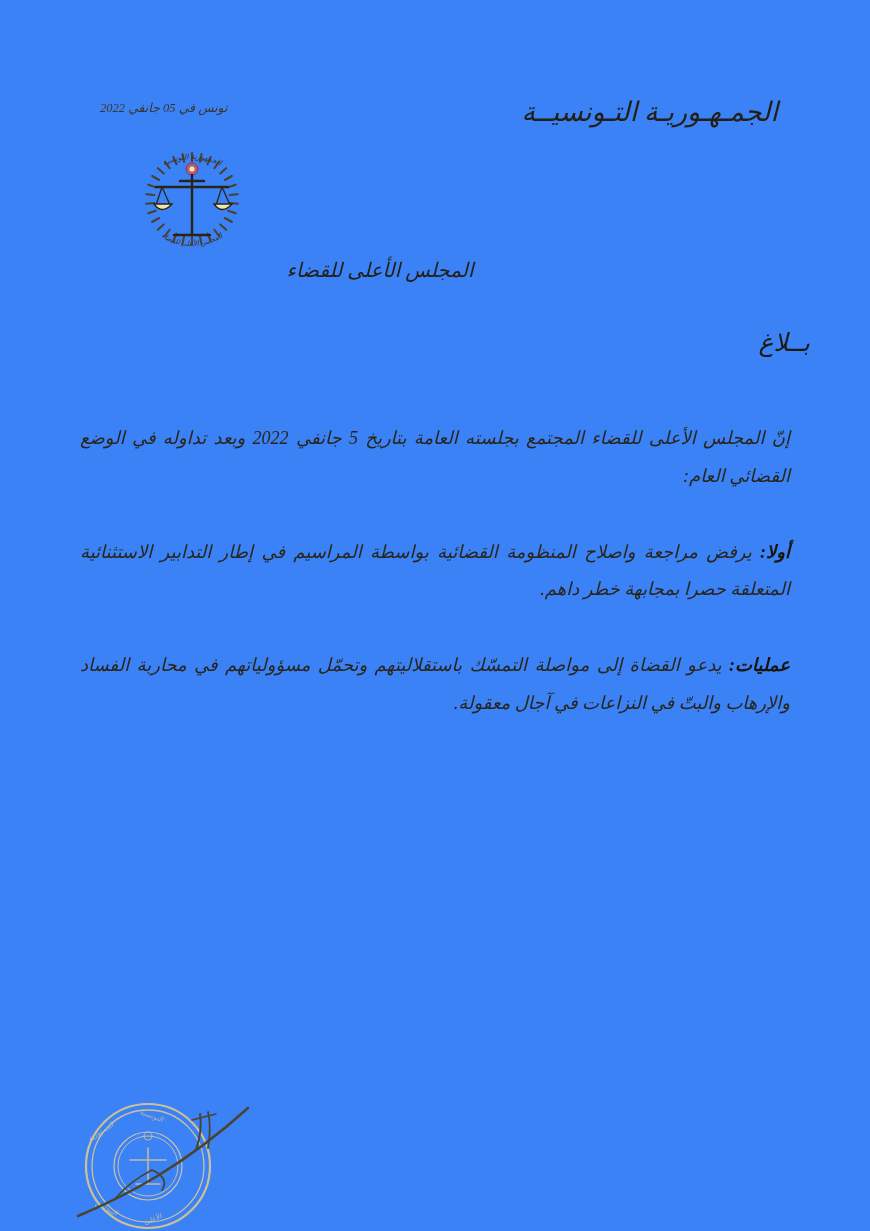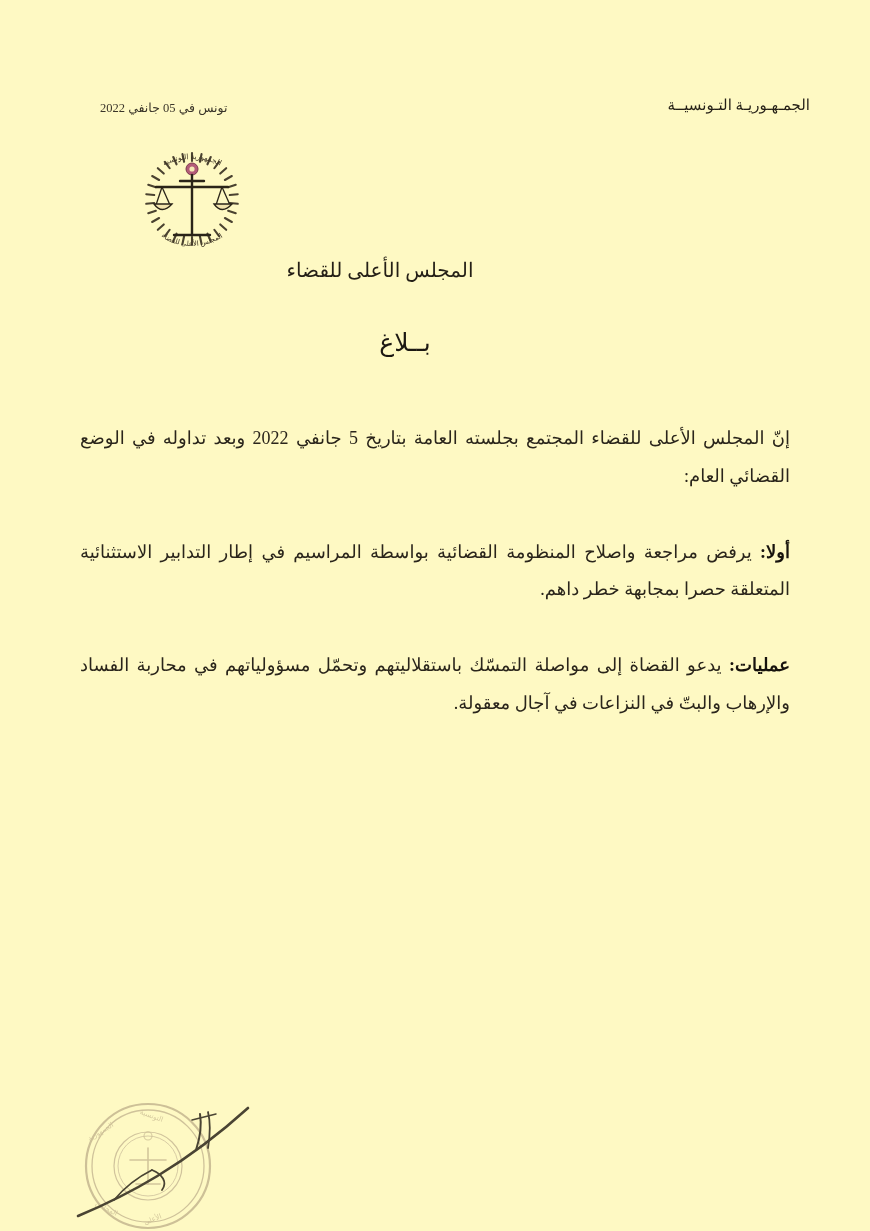--- a/index.html
+++ b/index.html
@@ -35,22 +35,22 @@
     left: 100px;
     font-size: 12.5px;
     color: #3a3529;
     letter-spacing: 0.2px;
     white-space: nowrap;
     direction: rtl;
   }
   .republic-title {
     position: absolute;
     top: 0;
-    right: 60px;
-    font-size: 15px;
+    right: 92px;
+    font-size: 27px;
     color: #241f16;
     letter-spacing: 1.5px;
     white-space: nowrap;
     direction: rtl;
   }
 
   
   .emblem-wrap {
     position: absolute;
     top: 143px;
@@ -72,21 +72,20 @@
     letter-spacing: 0.6px;
     direction: rtl;
   }
 
   
   .doc-title {
     position: absolute;
     top: 328px;
     left: 0;
     right: 0;
-    text-align: center;
     padding-right: 60px;
     font-size: 25px;
     color: #1c1812;
     letter-spacing: 1px;
     direction: rtl;
   }
 
   
   .body-block {
     position: absolute;
@@ -136,21 +135,21 @@
     left: 66px;
     width: 250px;
     height: 139px;
     pointer-events: none;
   }
   .seal-wrap svg { display: block; width: 250px; height: 139px; }
 </style>
 </head>
 <body style="background: rgb(201, 196, 180);">
 
-<div class="page" style="background: #fef9c3;">
+<div class="page" style="background: #3b82f6; font-style: italic;">
 
   <div class="header-row">
     <div class="date-line">تونس في 05 جانفي 2022</div>
     <div class="republic-title">الجمـهـوريـة التـونسيــة</div>
   </div>
 
   <div class="emblem-wrap">
     <svg viewBox="0 0 160 108" xmlns="http://www.w3.org/2000/svg" aria-hidden="true">
       <defs>
         <path id="arcTop" d="M 26 62 A 54 46 0 0 1 134 62" fill="none"></path>

